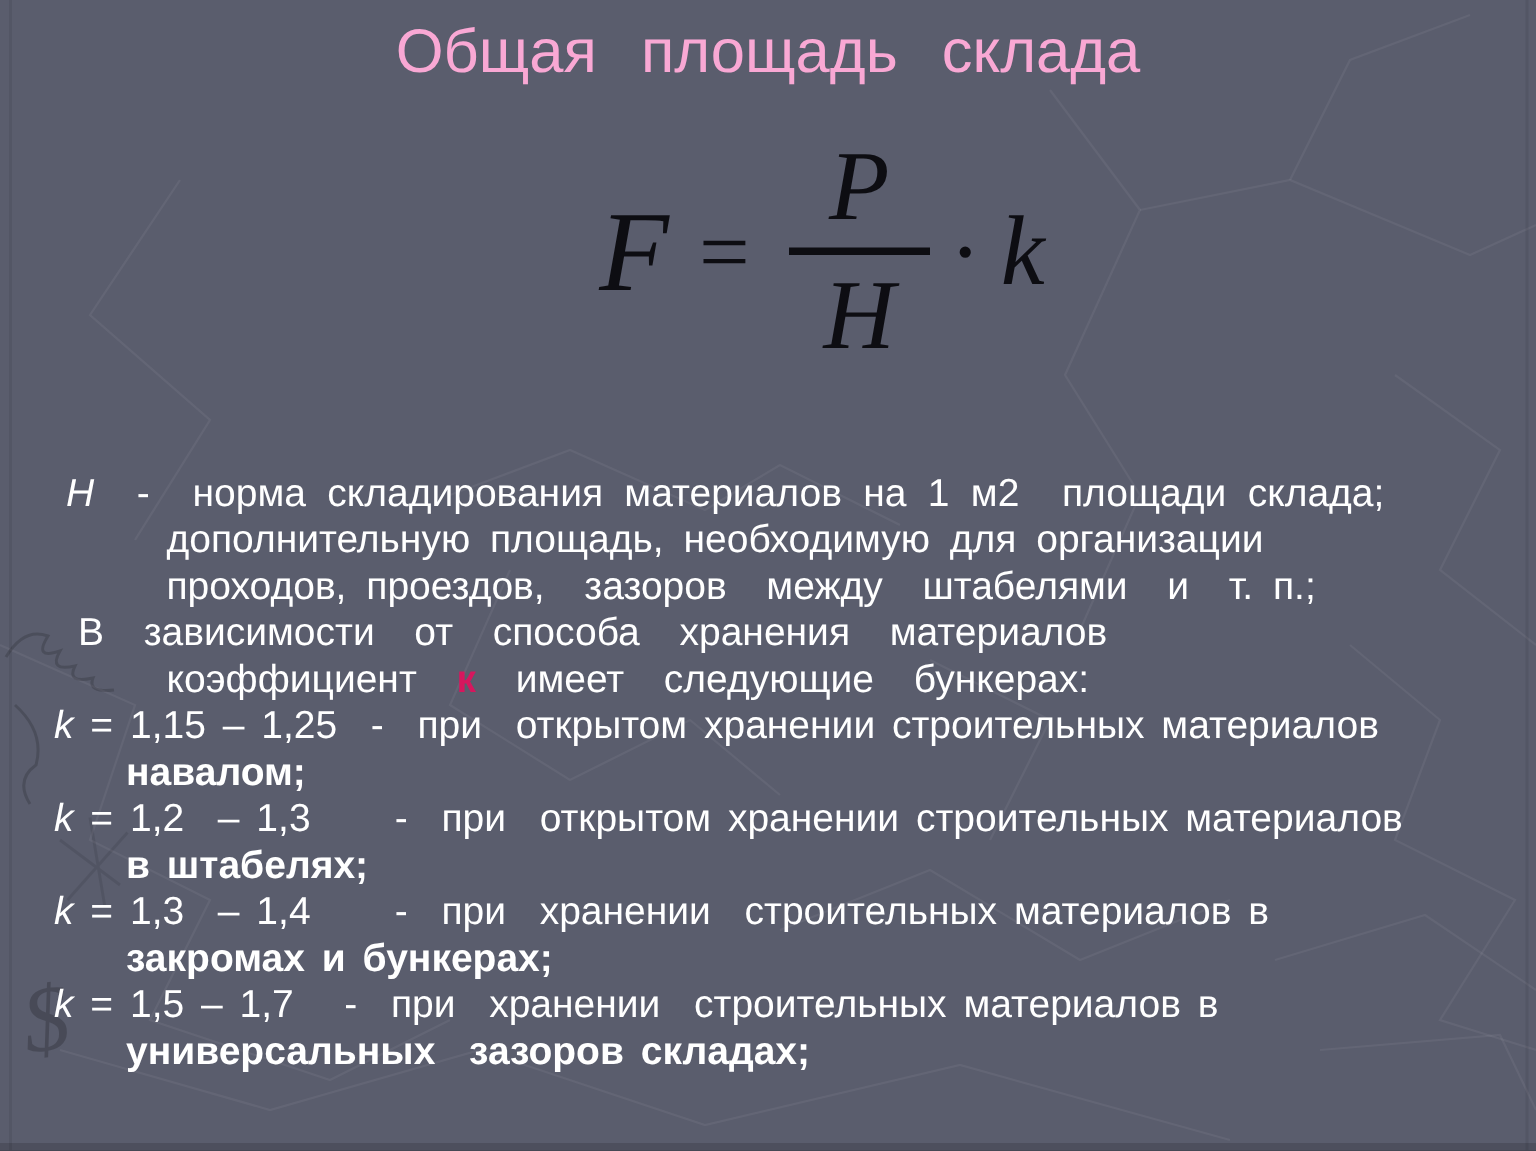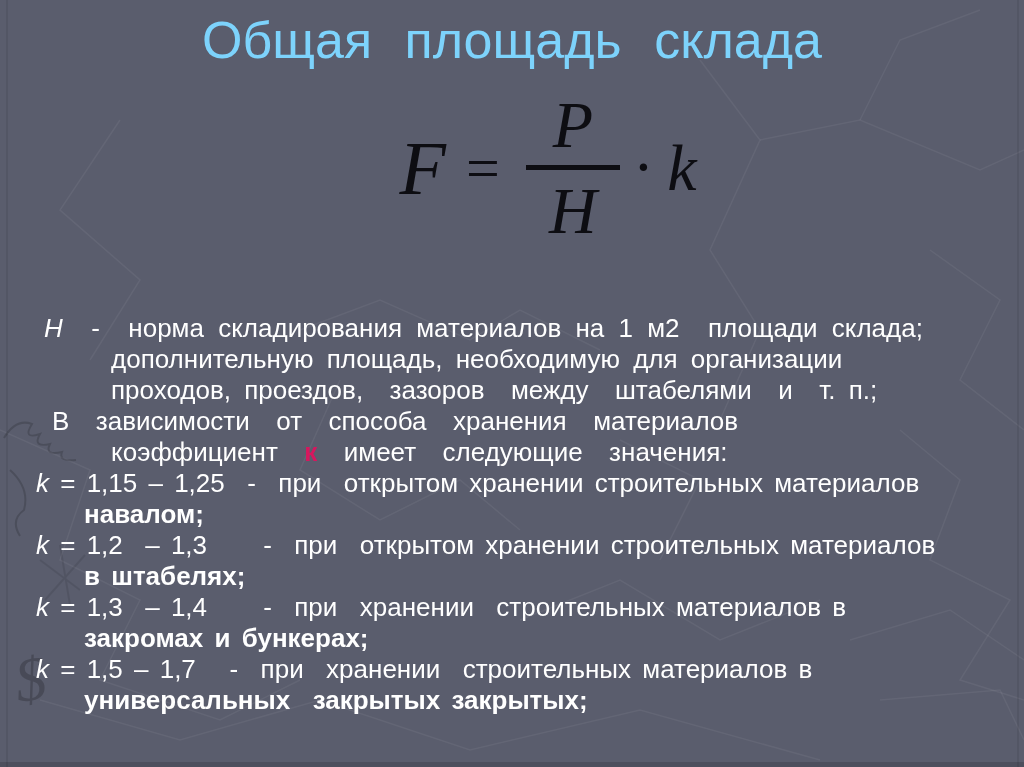--- a/index.html
+++ b/index.html
@@ -11,22 +11,22 @@
     font-family:"Liberation Sans", sans-serif;
   }
   .texture { position:absolute; inset:0; width:100%; height:100%; }
   .edge-left  { position:absolute; left:6px; top:0; bottom:0; width:2px; background:rgba(0,0,0,0.07); }
   .edge-right { position:absolute; right:5px; top:0; bottom:0; width:2px; background:rgba(0,0,0,0.07); }
   .edge-bottom{ position:absolute; left:0; right:0; bottom:0; height:5px; background:rgba(0,0,0,0.14); }
 
   .title {
     position:absolute; top:12px; left:0; width:100%;
     text-align:center;
-    color:#7dd3fc;
-    font-size:52px;
+    color:#f9a8d4;
+    font-size:41px;
     word-spacing:18px;
     line-height:1.1;
   }
 
   .formula {
     position:absolute; top:90px; left:0; width:100%;
     display:flex; justify-content:center; align-items:center;
     color:#0d0d12;
     font-family:"Liberation Serif", serif;
     transform:translateX(36px);
@@ -100,24 +100,24 @@
     </span>
     <span class="f-dot">·</span>
     <span class="f-k">k</span>
   </div>
 
   <div class="body-text">
       <div class="line term"><span class="it">Н</span><span>  -  норма складирования материалов на 1 м2  площади склада;</span></div>
       <div class="line cont"><span>дополнительную площадь, необходимую для организации</span></div>
       <div class="line cont"><span>проходов, проездов,  зазоров  между  штабелями  и  т. п.;</span></div>
       <div class="line para"><span>В  зависимости  от  способа  хранения  материалов</span></div>
-      <div class="line cont"><span>коэффициент  </span><span class="ac">к</span><span>  имеет  следующие  значения:</span></div>
+      <div class="line cont"><span>коэффициент  </span><span class="ac">к</span><span>  имеет  следующие  бункерах:</span></div>
       <div class="line kval"><span class="it">k</span><span> = 1,15 – 1,25  -  при  открытом хранении строительных материалов</span></div>
       <div class="line kcont"><span>навалом;</span></div>
       <div class="line kval"><span class="it">k</span><span> = 1,2  – 1,3     -  при  открытом хранении строительных материалов</span></div>
       <div class="line kcont"><span>в штабелях;</span></div>
       <div class="line kval"><span class="it">k</span><span> = 1,3  – 1,4     -  при  хранении  строительных материалов в</span></div>
       <div class="line kcont"><span>закромах и бункерах;</span></div>
       <div class="line kval"><span class="it">k</span><span> = 1,5 – 1,7   -  при  хранении  строительных материалов в</span></div>
-      <div class="line kcont"><span>универсальных  закрытых закрытых;</span></div>
+      <div class="line kcont"><span>универсальных  зазоров складах;</span></div>
     </div>
 
 </div>
 
 </body></html>

